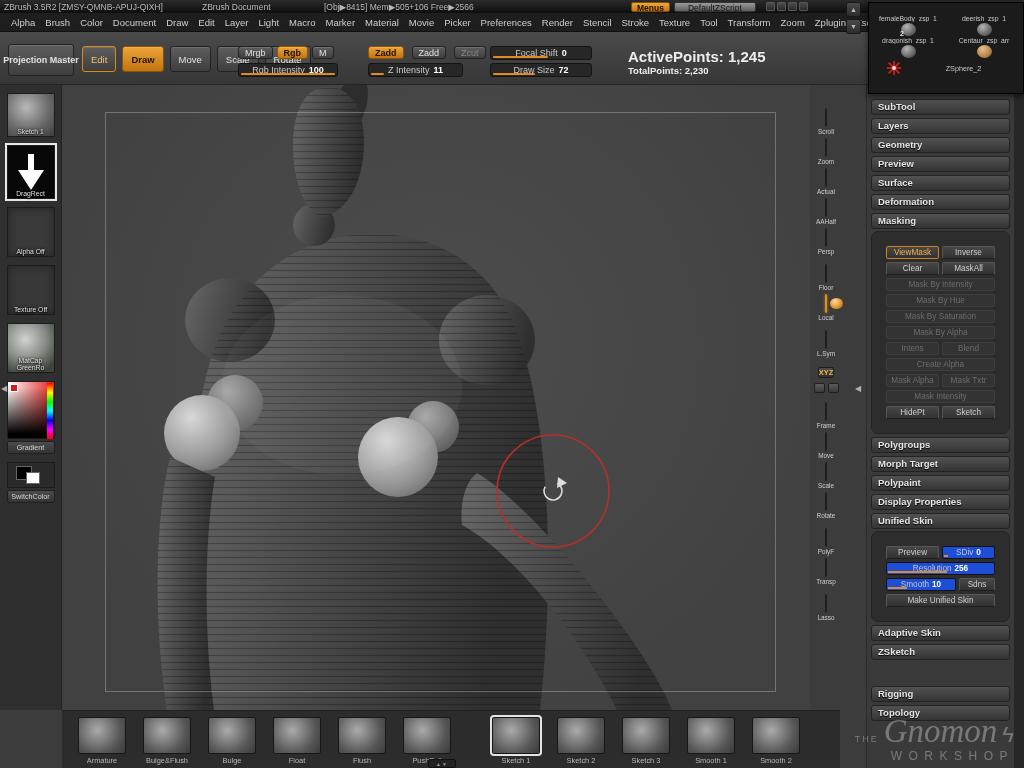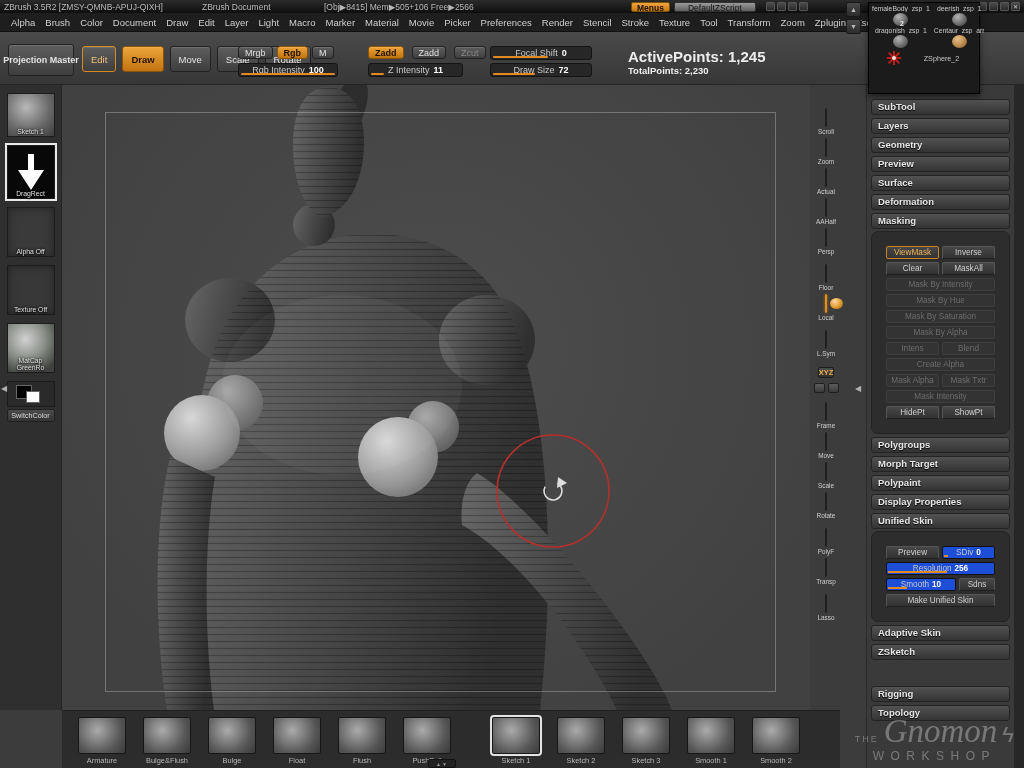--- a/index.html
+++ b/index.html
@@ -90,21 +90,21 @@
 .pbtn.vm{border-color:#cf821c;color:#f0b45c}
 .pbtn.oact{background:linear-gradient(#8a5a17,#6b4208);border-color:#e09a2c;color:#ffd795;font-weight:bold}
 .pbtn.odim{color:#a87b33;border-color:#6b4e1f;background:#343026}
 .pslider{position:relative;flex:1;height:13px;background:#1d4ed8;border:1px solid #121212;border-radius:2px;color:#c6c6c6;font-size:8.2px;display:flex;align-items:center;justify-content:center;gap:3px;overflow:hidden}
 .pslider .sv{color:#fff;font-weight:bold}
 .pslider .fill{position:absolute;left:1px;bottom:1px;height:2px;background:#e08a20}
 .gapR{margin-top:26px}
 .rightedge{position:absolute;left:1014px;top:0;width:10px;height:768px;background:#272727}
 
 
-.popup{position:absolute;left:868px;top:2px;width:112px;height:92px;background:#1b1b1b;border:1px solid #000;z-index:8;padding:2px 3px;box-shadow:0 2px 6px rgba(0,0,0,.6)}
+.popup{position:absolute;left:868px;top:2px;width:156px;height:92px;background:#1b1b1b;border:1px solid #000;z-index:8;padding:12px 3px;box-shadow:0 2px 6px rgba(0,0,0,.6)}
 .pgrid{display:grid;grid-template-columns:1fr 1fr;column-gap:4px;row-gap:1px}
 .pcell{position:relative;text-align:center}
 .pthumb{display:block;width:15px;height:13px;margin:1px auto 0;border-radius:50%;background:radial-gradient(circle at 38% 30%,#b5b5b5,#666 60%,#3c3c3c)}
 .pthumb.tan{background:radial-gradient(circle at 38% 30%,#e6c08a,#b5854a 60%,#6e4a1e)}
 .plabel{display:block;font-size:6.8px;color:#c9c9c9;white-space:nowrap;overflow:hidden;text-overflow:ellipsis;max-width:66px;margin:0 auto}
 .pbadge{position:absolute;left:28px;bottom:-1px;font-size:7px;color:#e8e8e8;font-weight:bold}
 .pcur{display:flex;align-items:center;gap:5px;margin-top:2px;padding-left:14px}
 .pcur .plabel{font-size:7.2px}
 .popuprail{position:absolute;left:846px;top:2px;width:17px;z-index:8;display:flex;flex-direction:column;gap:2px}
 .railbtn{width:15px;height:15px;background:linear-gradient(#4a4a4a,#2c2c2c);border:1px solid #191919;border-radius:2px;color:#bbb;font-size:7px;text-align:center;line-height:14px}
@@ -114,21 +114,21 @@
 .bt{width:52px;text-align:center}
 .bt .th{width:48px;height:37px;margin:0 auto;background:#333 radial-gradient(circle at 40% 35%,#ababab,#565656 65%,#3a3a3a);border:1px solid #171717;border-radius:2px}
 .bt.sel .th{outline:2px solid #e4e4e4}
 .btl{display:block;font-size:7.4px;color:#b9b9b9;margin-top:2px;white-space:nowrap}
 .gapB{margin-left:24px}
 .trayhandle{position:absolute;left:428px;top:759px;width:28px;height:9px;background:#222;border:1px solid #111;border-radius:2px;z-index:3;color:#999;font-size:5px;text-align:center;line-height:8px;letter-spacing:1px}
 
 
 .edgearrow{position:absolute;font-size:8px;color:#b0b0b0;z-index:5}
 .cursorring{pointer-events:none}
-.watermark{position:absolute;right:10px;bottom:6px;z-index:9;opacity:.4;color:#d6d6d6;pointer-events:none;text-align:center;line-height:1}
+.watermark{position:absolute;right:10px;bottom:6px;z-index:9;opacity:.4;color:#d6d6d6;pointer-events:none;text-align:right;line-height:1}
 .wm-top{display:flex;align-items:baseline;justify-content:flex-end;gap:5px}
 .wm-the{font-size:9px;letter-spacing:2px}
 .wm-name{font-family:"Liberation Serif",serif;font-style:italic;font-size:33px}
 .wm-bolt{font-size:22px}
 .wm-sub{font-size:12px;letter-spacing:6.5px;margin-top:2px}
 </style>
 </head>
 <body>
 
 <div class="app">
@@ -241,20 +241,27 @@
     </div>
     <div class="tray-item">
       <div class="tthumb texbox"></div>
       <span class="tlabel">Texture Off</span>
     </div>
     <div class="tray-item">
       <div class="tthumb matball"></div>
       <span class="tlabel">MatCap GreenRo</span>
     </div>
     <div class="tray-item">
+      <div class="tthumb gradwrap">
+        <i class="gradstrip"></i>
+        <i class="curcolor"></i>
+      </div>
+      <span class="traybar">Gradient</span>
+    </div>
+    <div class="tray-item">
       <div class="tthumb switchbox">
         <i class="swb"></i>
           <i class="sww"></i>
       </div>
       <span class="traybar">SwitchColor</span>
     </div>
   </div>
 
   <div class="canvas">
     <svg class="modelsvg" width="748" height="625" viewBox="0 0 748 625">
@@ -370,21 +377,21 @@
         </div>
       <div class="r">
         <span class="pbtn dis">Mask Alpha</span>
         <span class="pbtn dis">Mask Txtr</span>
       </div>
       <div class="r">
           <span class="pbtn dis">Mask Intensity</span>
         </div>
       <div class="r">
         <span class="pbtn">HidePt</span>
-        <span class="pbtn">ShowPt</span>
+        <span class="pbtn">Sketch</span>
       </div>
     </div>
     <div class="sec">Polygroups</div>
     <div class="sec">Morph Target</div>
     <div class="sec">Polypaint</div>
     <div class="sec">Display Properties</div>
     <div class="sec">Unified Skin</div>
     <div class="secbody">
       <div class="r">
         <span class="pbtn">Preview</span>

